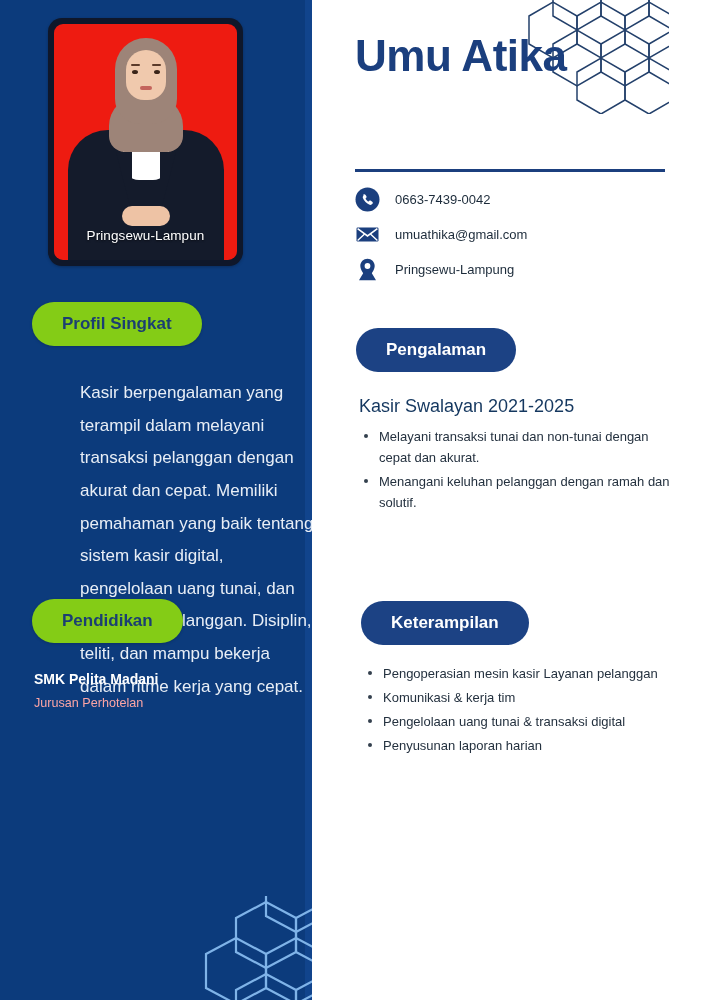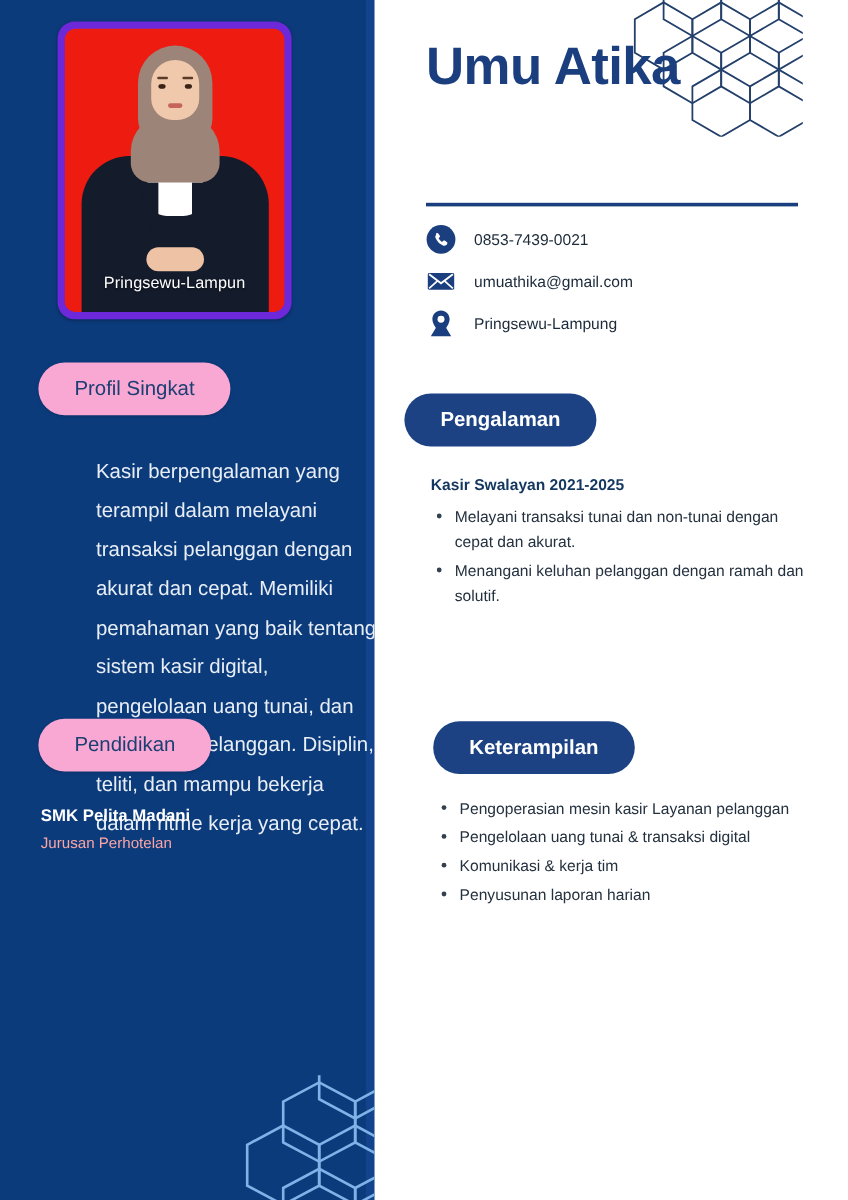--- a/index.html
+++ b/index.html
@@ -18,21 +18,21 @@
     overflow:hidden;
   }
   .sidebar-edge {
     position:absolute; left:305px; top:0; width:7px; height:1000px;
     background:#11448c;
   }
 
   
   .photo-frame {
     position:absolute; left:48px; top:18px; width:195px; height:248px;
-    background:#6d28d9;
+    background:#0f172a;
     border-radius:14px;
     padding:6px;
     box-shadow:0 1px 3px rgba(0,0,0,.25);
   }
   .photo-inner {
     position:relative; width:100%; height:100%;
     background:#ee1b11;
     border-radius:9px;
     overflow:hidden;
   }
@@ -101,23 +101,23 @@
   .photo-caption {
     position:absolute; left:0; bottom:17px; width:100%;
     text-align:center; color:#ffffff;
     font-size:13.5px; letter-spacing:.1px;
     text-shadow:0 1px 2px rgba(0,0,0,.55);
   }
 
   
   .pill-light {
     display:inline-block;
-    background:#f9a8d4;
+    background:#84cc16;
     color:#1b3f72;
-    font-size:17px; font-weight:normal;
+    font-size:17px; font-weight:bold;
     padding:12px 30px;
     border-radius:26px;
     box-shadow:0 1px 3px rgba(0,0,0,.18);
   }
   .side-body {
     color:#e8eef6;
     font-size:17px;
     line-height:1.92;
     margin-left:48px;
   }
@@ -157,21 +157,21 @@
   .c-text { color:#1c2b3a; font-size:13px; }
 
   .pill-dark {
     display:inline-block;
     background:#1c4284;
     color:#ffffff;
     font-size:17px; font-weight:bold;
     padding:12px 30px;
     border-radius:26px;
   }
-  .job-title { color:#14375f; font-size:13px; font-weight:bold; margin:16px 0 9px 2px; }
+  .job-title { color:#14375f; font-size:18px; font-weight:normal; margin:16px 0 9px 2px; }
   ul.bullets { list-style:none; margin:0; padding:0; }
   ul.bullets li {
     position:relative;
     color:#24313f; font-size:13px;
     line-height:1.62;
     padding-left:22px;
     margin-bottom:3px;
   }
   ul.bullets li::before {
     content:"";
@@ -259,21 +259,21 @@
 
     <div class="contacts">
 
       <div class="contact-row">
         <span class="c-icon">
           <svg width="25" height="25" viewBox="0 0 25 25">
             <circle cx="12.5" cy="12.5" r="12" fill="#1b3f7e"></circle>
             <path d="M8.4 7.6c.6-.6 1.5-.5 2 .2l1 1.4c.35.5.3 1.15-.13 1.58l-.5.5c-.2.2-.25.5-.1.75.55.95 1.4 1.8 2.35 2.35.25.15.55.1.75-.1l.5-.5c.43-.43 1.08-.48 1.58-.13l1.4 1c.7.5.8 1.4.2 2l-.6.6c-.6.6-1.5.8-2.3.5a12 12 0 0 1-6.65-6.65c-.3-.8-.1-1.7.5-2.3z" fill="#ffffff"></path>
           </svg>
         </span>
-        <span class="c-text">0853-7439-0021</span>
+        <span class="c-text">0663-7439-0042</span>
       </div>
 
       <div class="contact-row">
         <span class="c-icon">
           <svg width="25" height="25" viewBox="0 0 25 25">
             <rect x="1.5" y="5.5" width="22" height="14" rx="1.2" fill="#1b3f7e"></rect>
             <path d="M2.6 6.6 L12.5 14 L22.4 6.6" fill="none" stroke="#ffffff" stroke-width="1.6"></path>
             <path d="M2.6 18.4 L9.6 12 M22.4 18.4 L15.4 12" fill="none" stroke="#ffffff" stroke-width="1.4"></path>
           </svg>
         </span>
@@ -285,39 +285,39 @@
           <svg width="25" height="25" viewBox="0 0 25 25">
             <path d="M12.5 1.8c-4 0-7.2 3.2-7.2 7.2 0 5.3 7.2 12.6 7.2 12.6s7.2-7.3 7.2-12.6c0-4-3.2-7.2-7.2-7.2z" fill="#1b3f7e"></path>
             <circle cx="12.5" cy="9" r="2.9" fill="#ffffff"></circle>
             <path d="M4 23.2 L9.8 13.6 L12.5 18 L15.2 13.6 L21 23.2 Z" fill="#1b3f7e"></path>
           </svg>
         </span>
         <span class="c-text">Pringsewu-Lampung</span>
       </div>
     </div>
 
-    <div style="position:absolute; left:25px; top:328px;">
+    <div style="position:absolute; left:44px; top:328px;">
       <span class="pill-dark">Pengalaman</span>
     </div>
 
     <div style="position:absolute; left:45px; top:380px; width:320px;">
       <div class="job-title">Kasir Swalayan 2021-2025</div>
       <ul class="bullets">
         <li>Melayani transaksi tunai dan non-tunai dengan cepat dan akurat.</li>
         <li>Menangani keluhan pelanggan dengan ramah dan solutif.</li>
       </ul>
     </div>
 
     <div style="position:absolute; left:49px; top:601px;">
       <span class="pill-dark">Keterampilan</span>
     </div>
 
     <div style="position:absolute; left:49px; top:663px; width:320px;">
       <ul class="bullets">
         <li>Pengoperasian mesin kasir Layanan pelanggan</li>
+        <li>Komunikasi &amp; kerja tim</li>
         <li>Pengelolaan uang tunai &amp; transaksi digital</li>
-        <li>Komunikasi &amp; kerja tim</li>
         <li>Penyusunan laporan harian</li>
       </ul>
     </div>
 
   </div>
 </div>
 
 </body></html>

